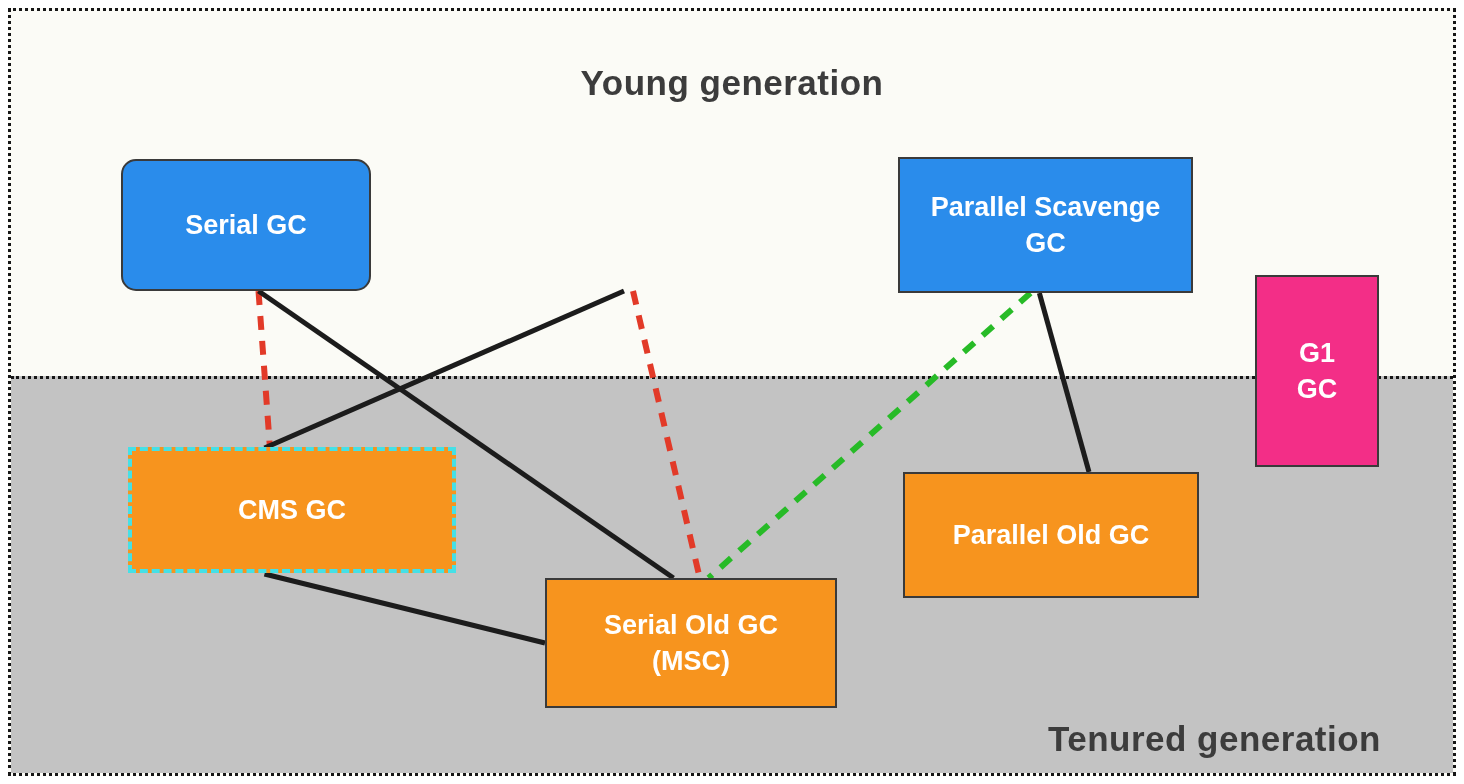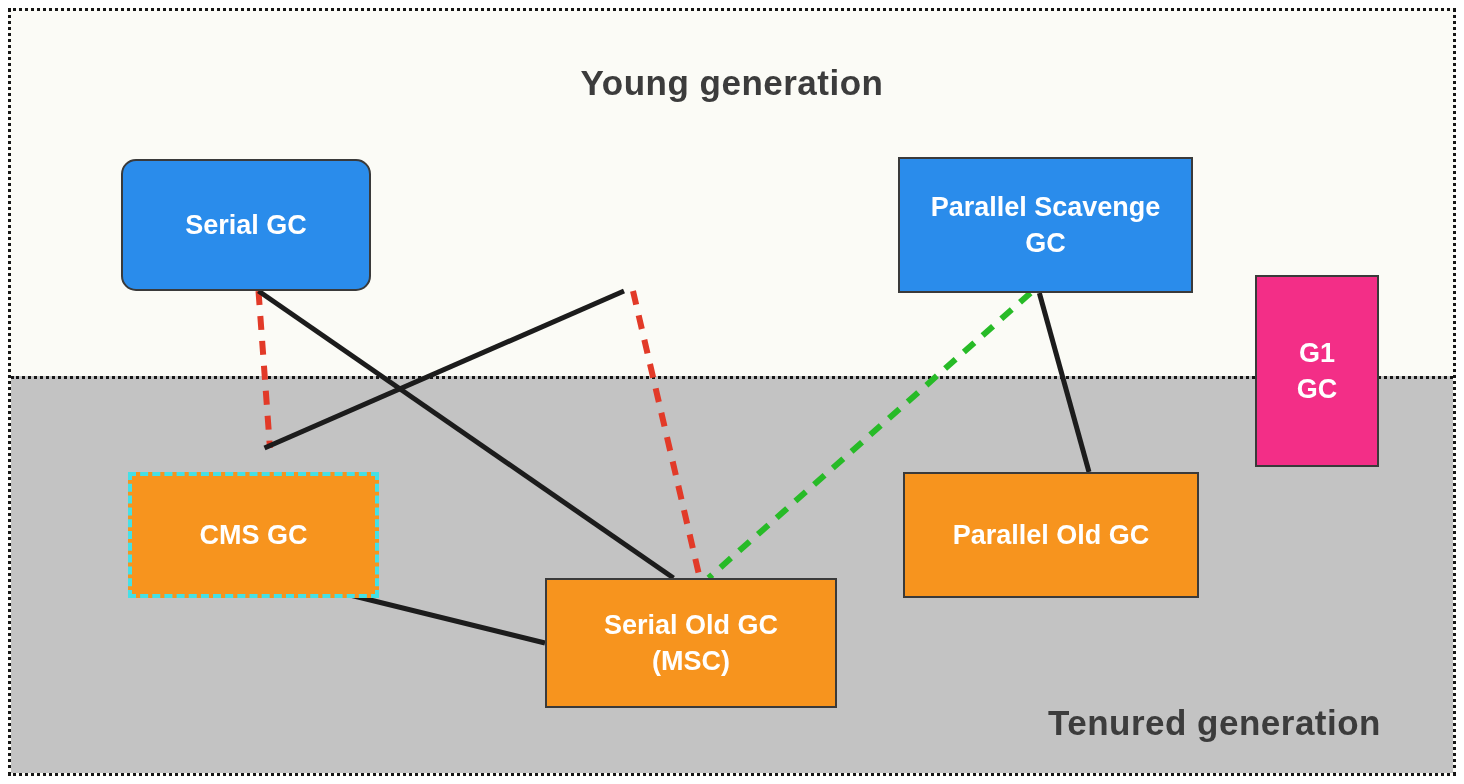--- a/index.html
+++ b/index.html
@@ -36,21 +36,21 @@
     font-weight: bold;
     font-size: 35px;
     color: #3c3c3c;
     letter-spacing: 0.5px;
   }
   #young-title {
     top: 52px; left: 0; width: 100%;
     text-align: center;
   }
   #tenured-title {
-    right: 72px; bottom: 30px;
+    right: 72px; bottom: 14px;
   }
   #wires {
     position: absolute;
     left: 0; top: 0;
     width: 100%; height: 100%;
     pointer-events: none;
   }
   .node {
     position: absolute;
     display: flex;
@@ -66,21 +66,21 @@
     box-sizing: border-box;
   }
   .node span:empty { display: none; }
   .node-blue   { background: var(--blue,   #2a8ceb); }
   .node-orange { background: var(--orange, #f7941e); }
   .node-pink   { background: var(--pink,   #f32e87); }
   #node-serial       { left: 110px;  top: 148px; width: 250px; height: 132px; border-radius: 15px; }
   #node-parnew       { left: 463px;  top: 148px; width: 300px; height: 132px; }
   #node-pscavenge    { left: 872px;  top: 146px; width: 295px; height: 136px; margin-left: 15px; }
   #node-g1           { left: 1244px; top: 264px; width: 124px; height: 192px; }
-  #node-cms          { left: 117px;  top: 461px; width: 251px; height: 126px;
+  #node-cms          { left: 117px;  top: 436px; width: 328px; height: 126px;
                        border: 4px dashed var(--cyan, #45e0e6); }
   #node-serial-old   { left: 534px;  top: 567px; width: 292px; height: 130px; }
   #node-parallel-old { left: 892px;  top: 461px; width: 296px; height: 126px; }
 </style>
 </head>
 <body>
 
 <div id="stage">
   <div id="canvas">
 

